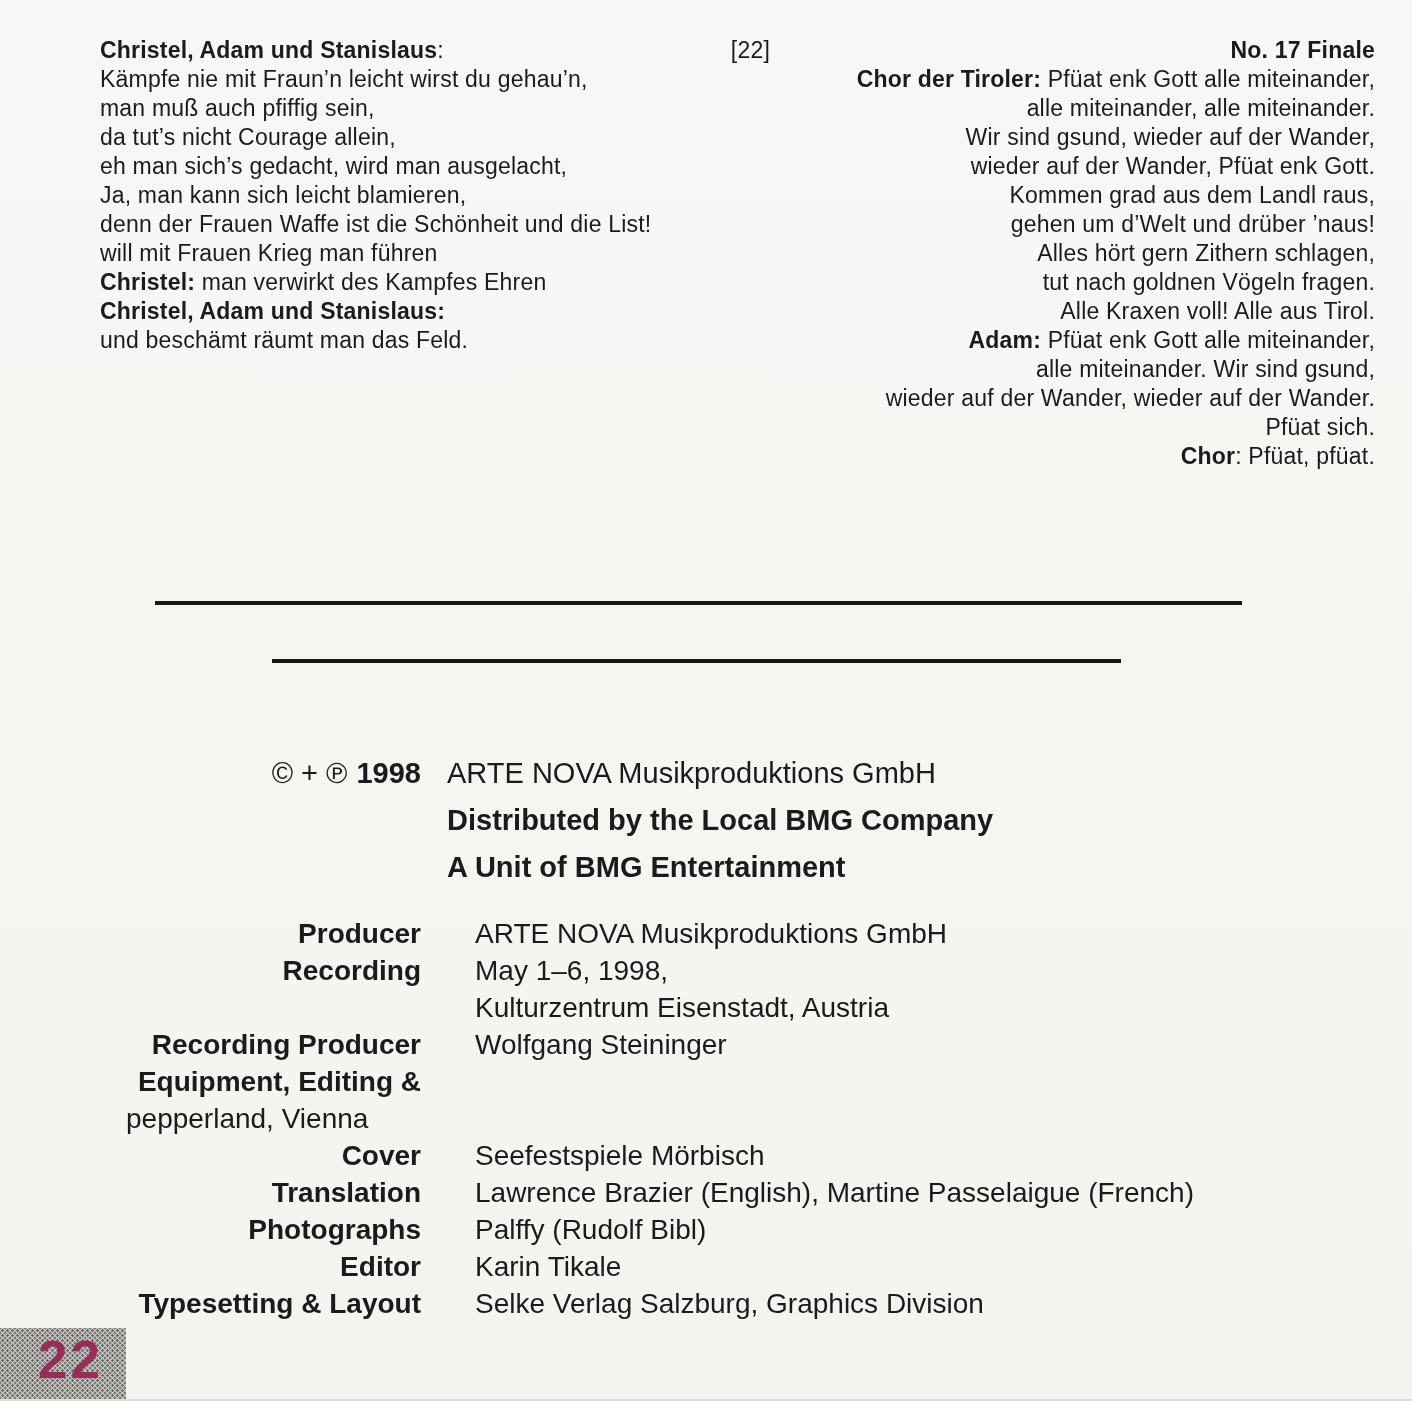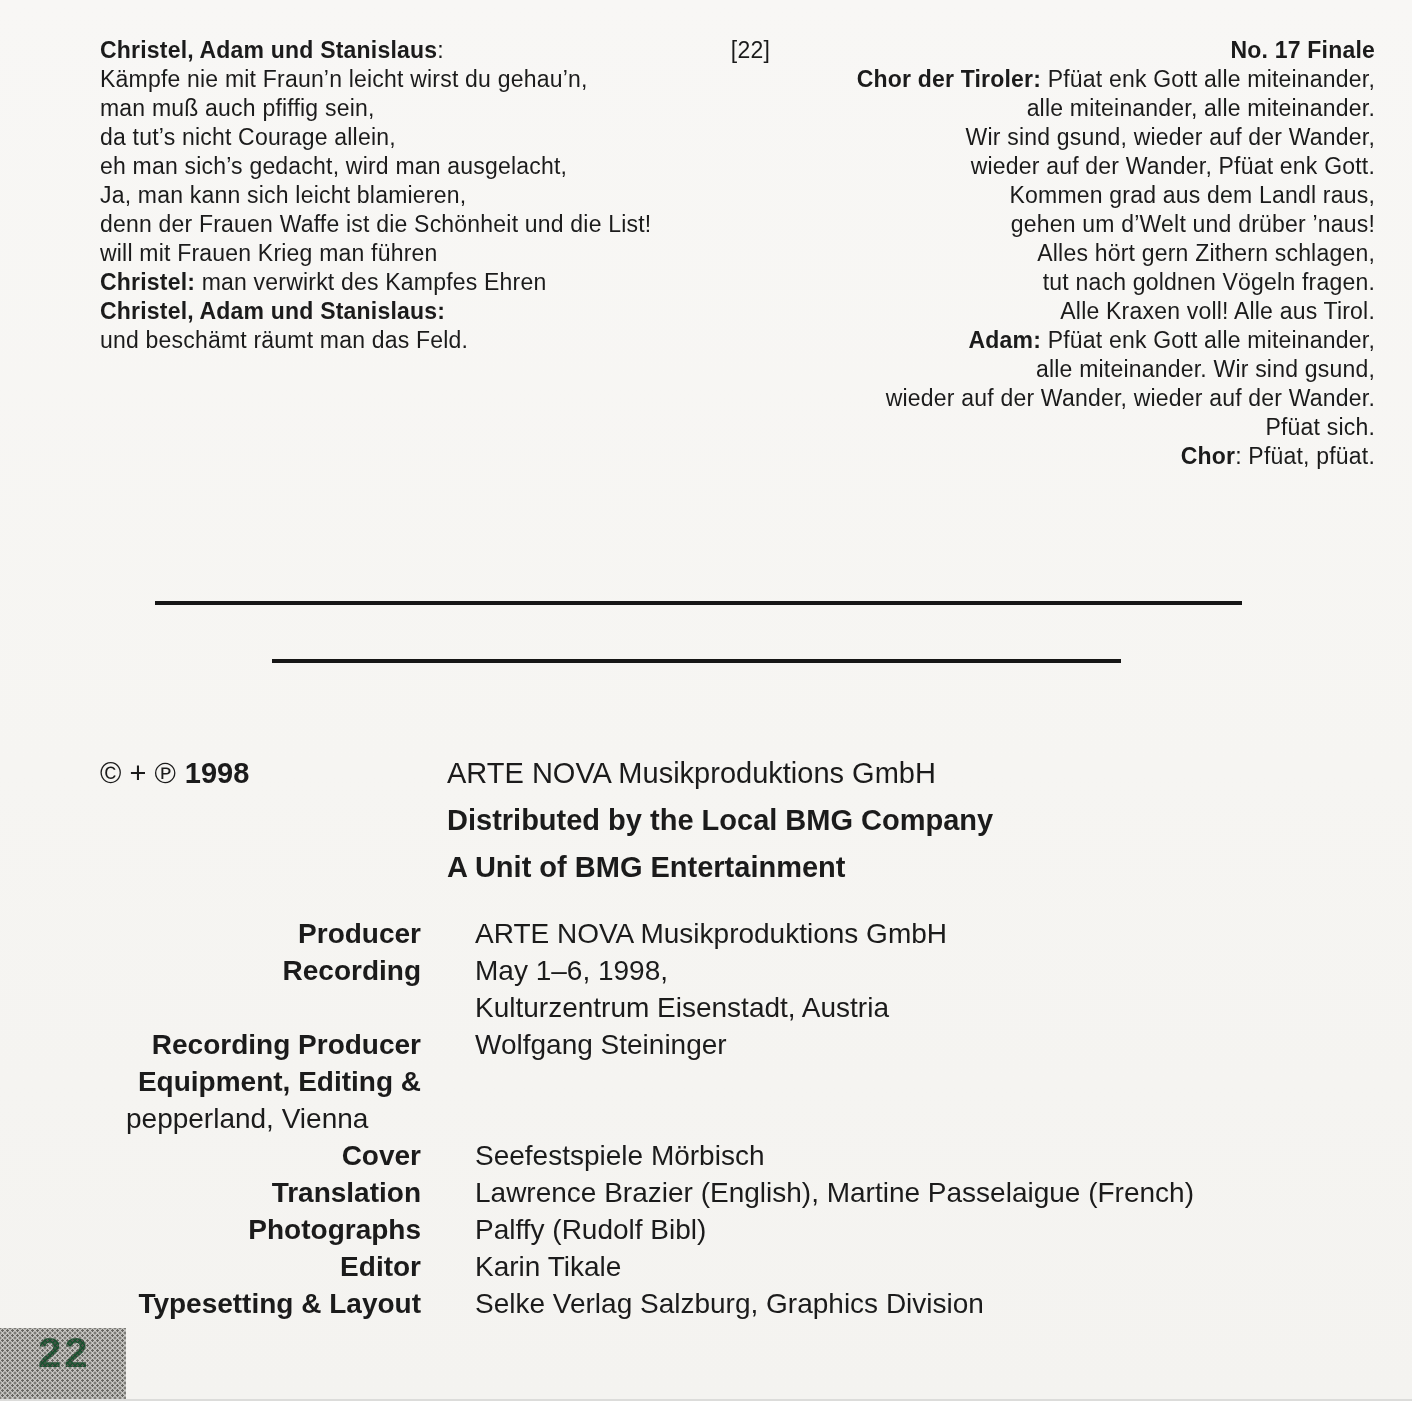--- a/index.html
+++ b/index.html
@@ -43,20 +43,21 @@
   .copyright-block {
     position: absolute;
     left: 100px; top: 750px;
     font-size: 29px;
     line-height: 47px;
   }
   .c-row { display: flex; }
   .c-label {
     flex: 0 0 321px;
     width: 321px;
+    text-align: right;
     white-space: nowrap;
   }
   .c-value { margin-left: 26px; white-space: nowrap; }
   .year { margin-left: 9px; }
 
   
   .credits-block {
     position: absolute;
     left: 100px; top: 915px;
     font-size: 28px;
@@ -87,24 +88,24 @@
       radial-gradient(circle, #55544f 1.1px, rgba(0,0,0,0) 1.45px),
       radial-gradient(circle, #55544f 1.1px, rgba(0,0,0,0) 1.45px);
     background-size: 5px 5px, 5px 5px;
     background-position: 0 0, 2.5px 2.5px;
     opacity: 0.85;
     pointer-events: none;
   }
   .page-number {
     position: absolute;
     left: 38px; top: 1px;
-    font-size: 42px;
+    font-size: 53px;
     font-weight: bold;
     letter-spacing: 3px;
-    color: #14532d;
+    color: #be185d;
   }
 </style>
 </head>
 <body>
 
 <div class="page">
 
   <div class="lyrics lyrics-left">
       <div class="lyric-line"><span class="b">Christel, Adam und Stanislaus</span><span>:</span></div>
       <div class="lyric-line"><span>Kämpfe nie mit Fraun’n leicht wirst du gehau’n,</span></div>

